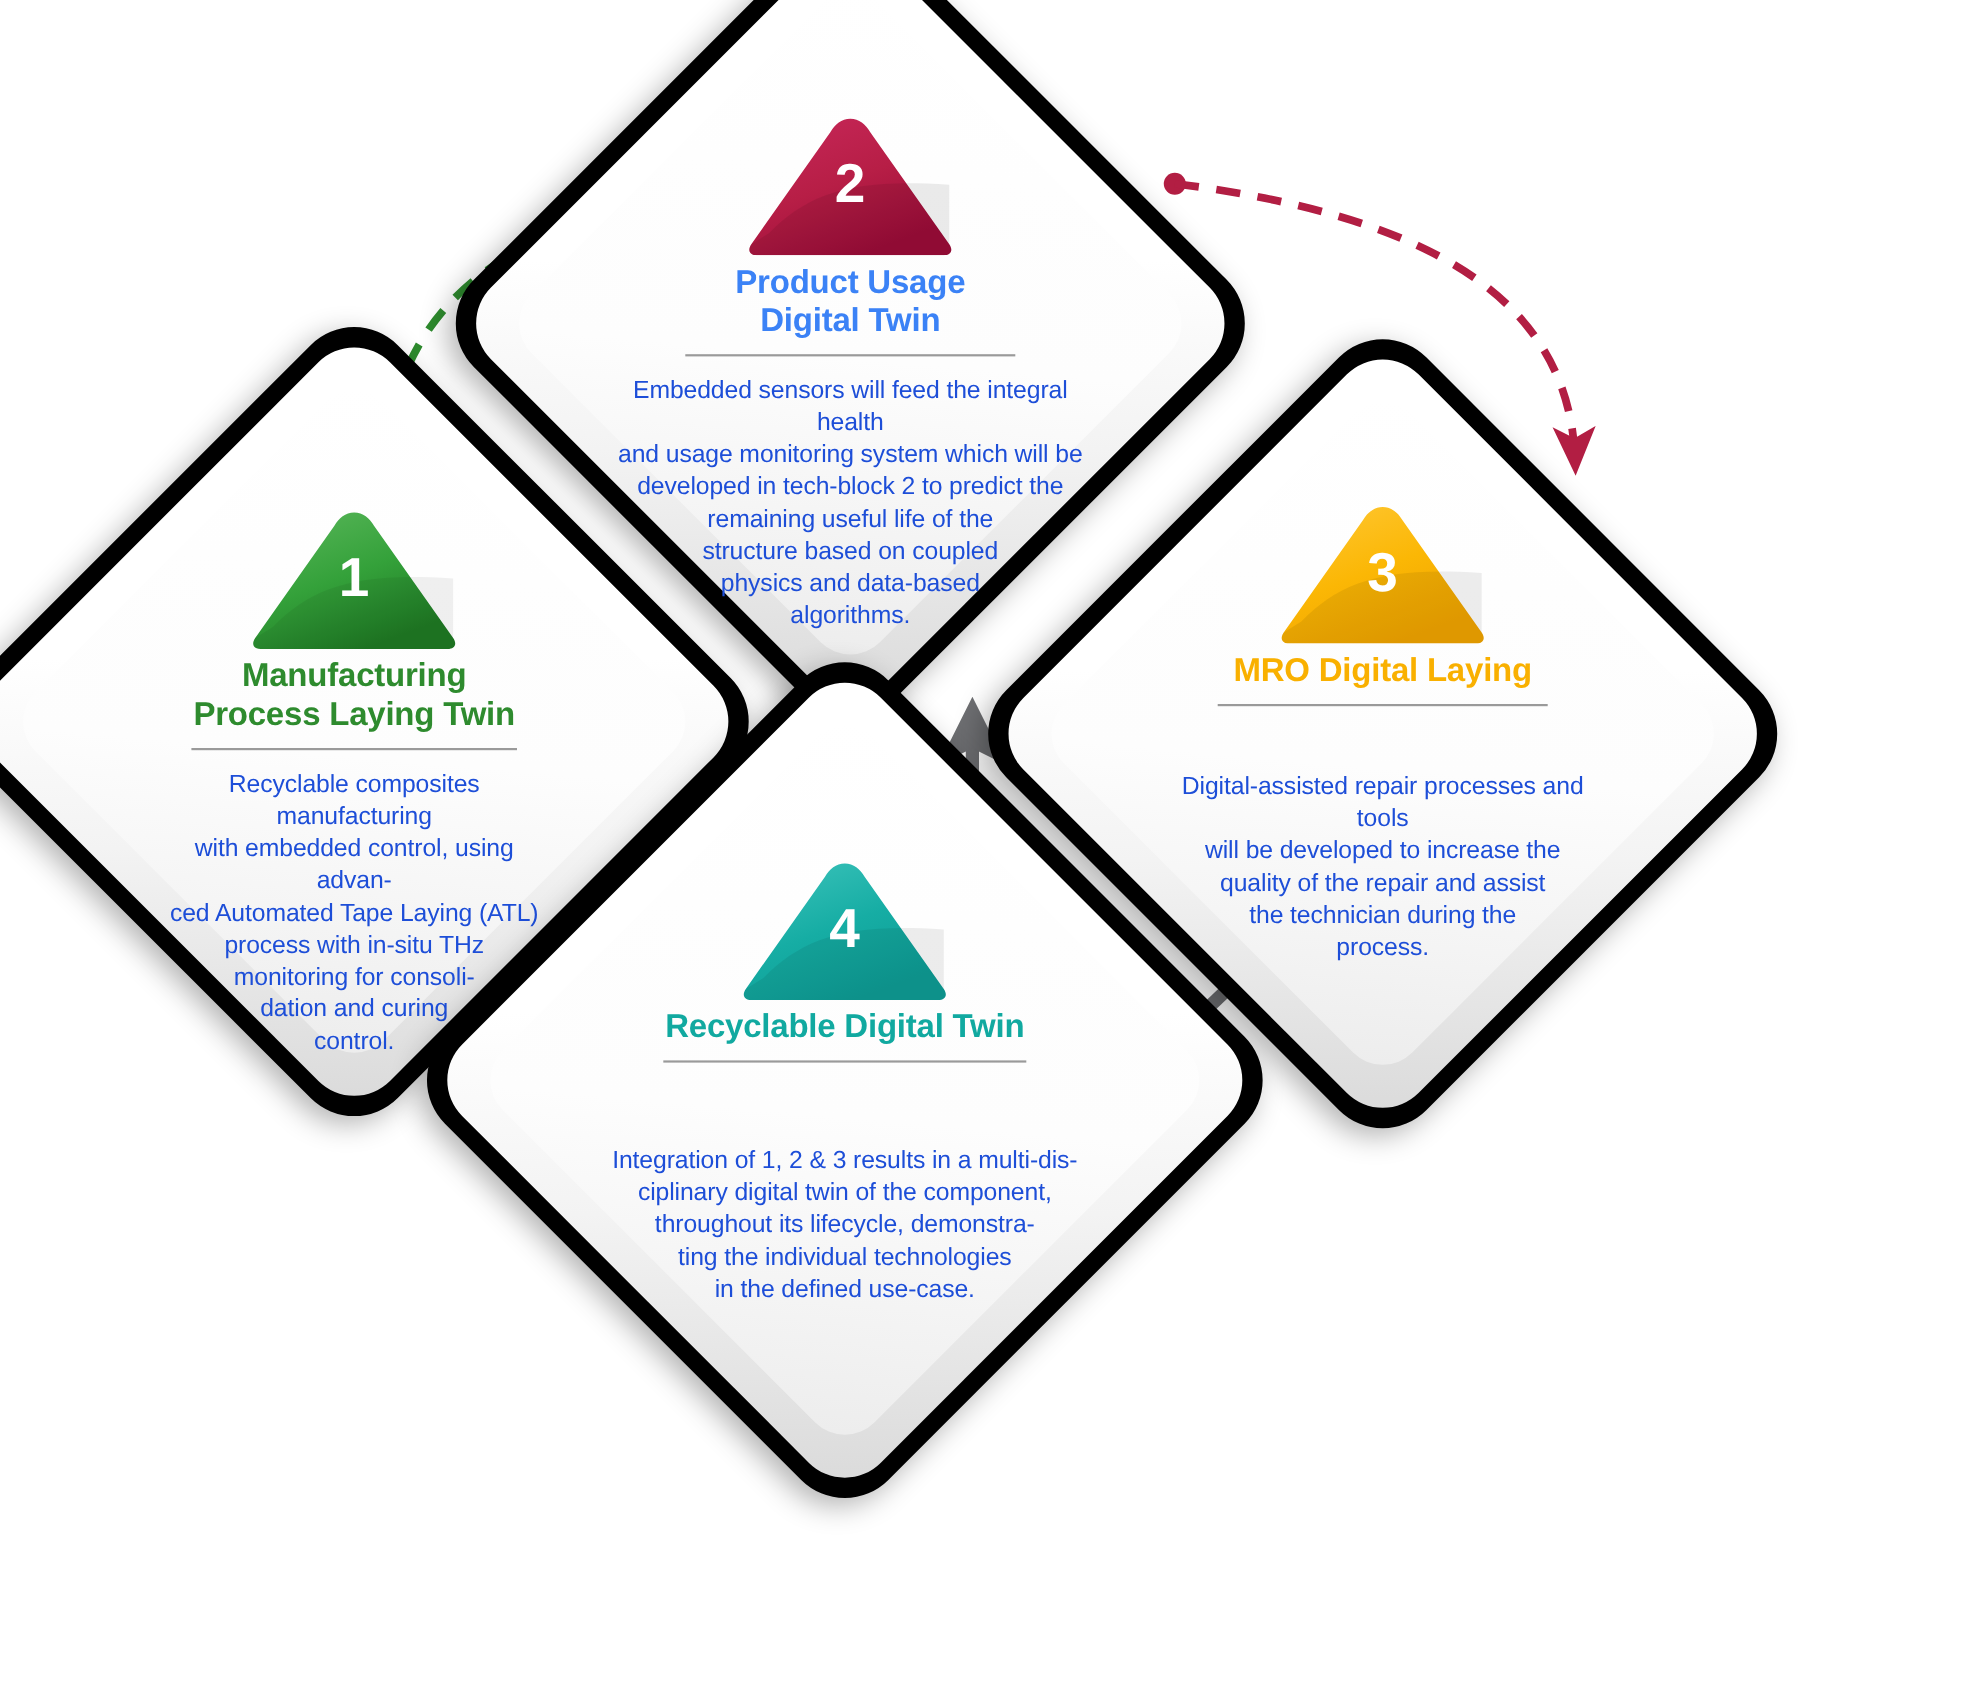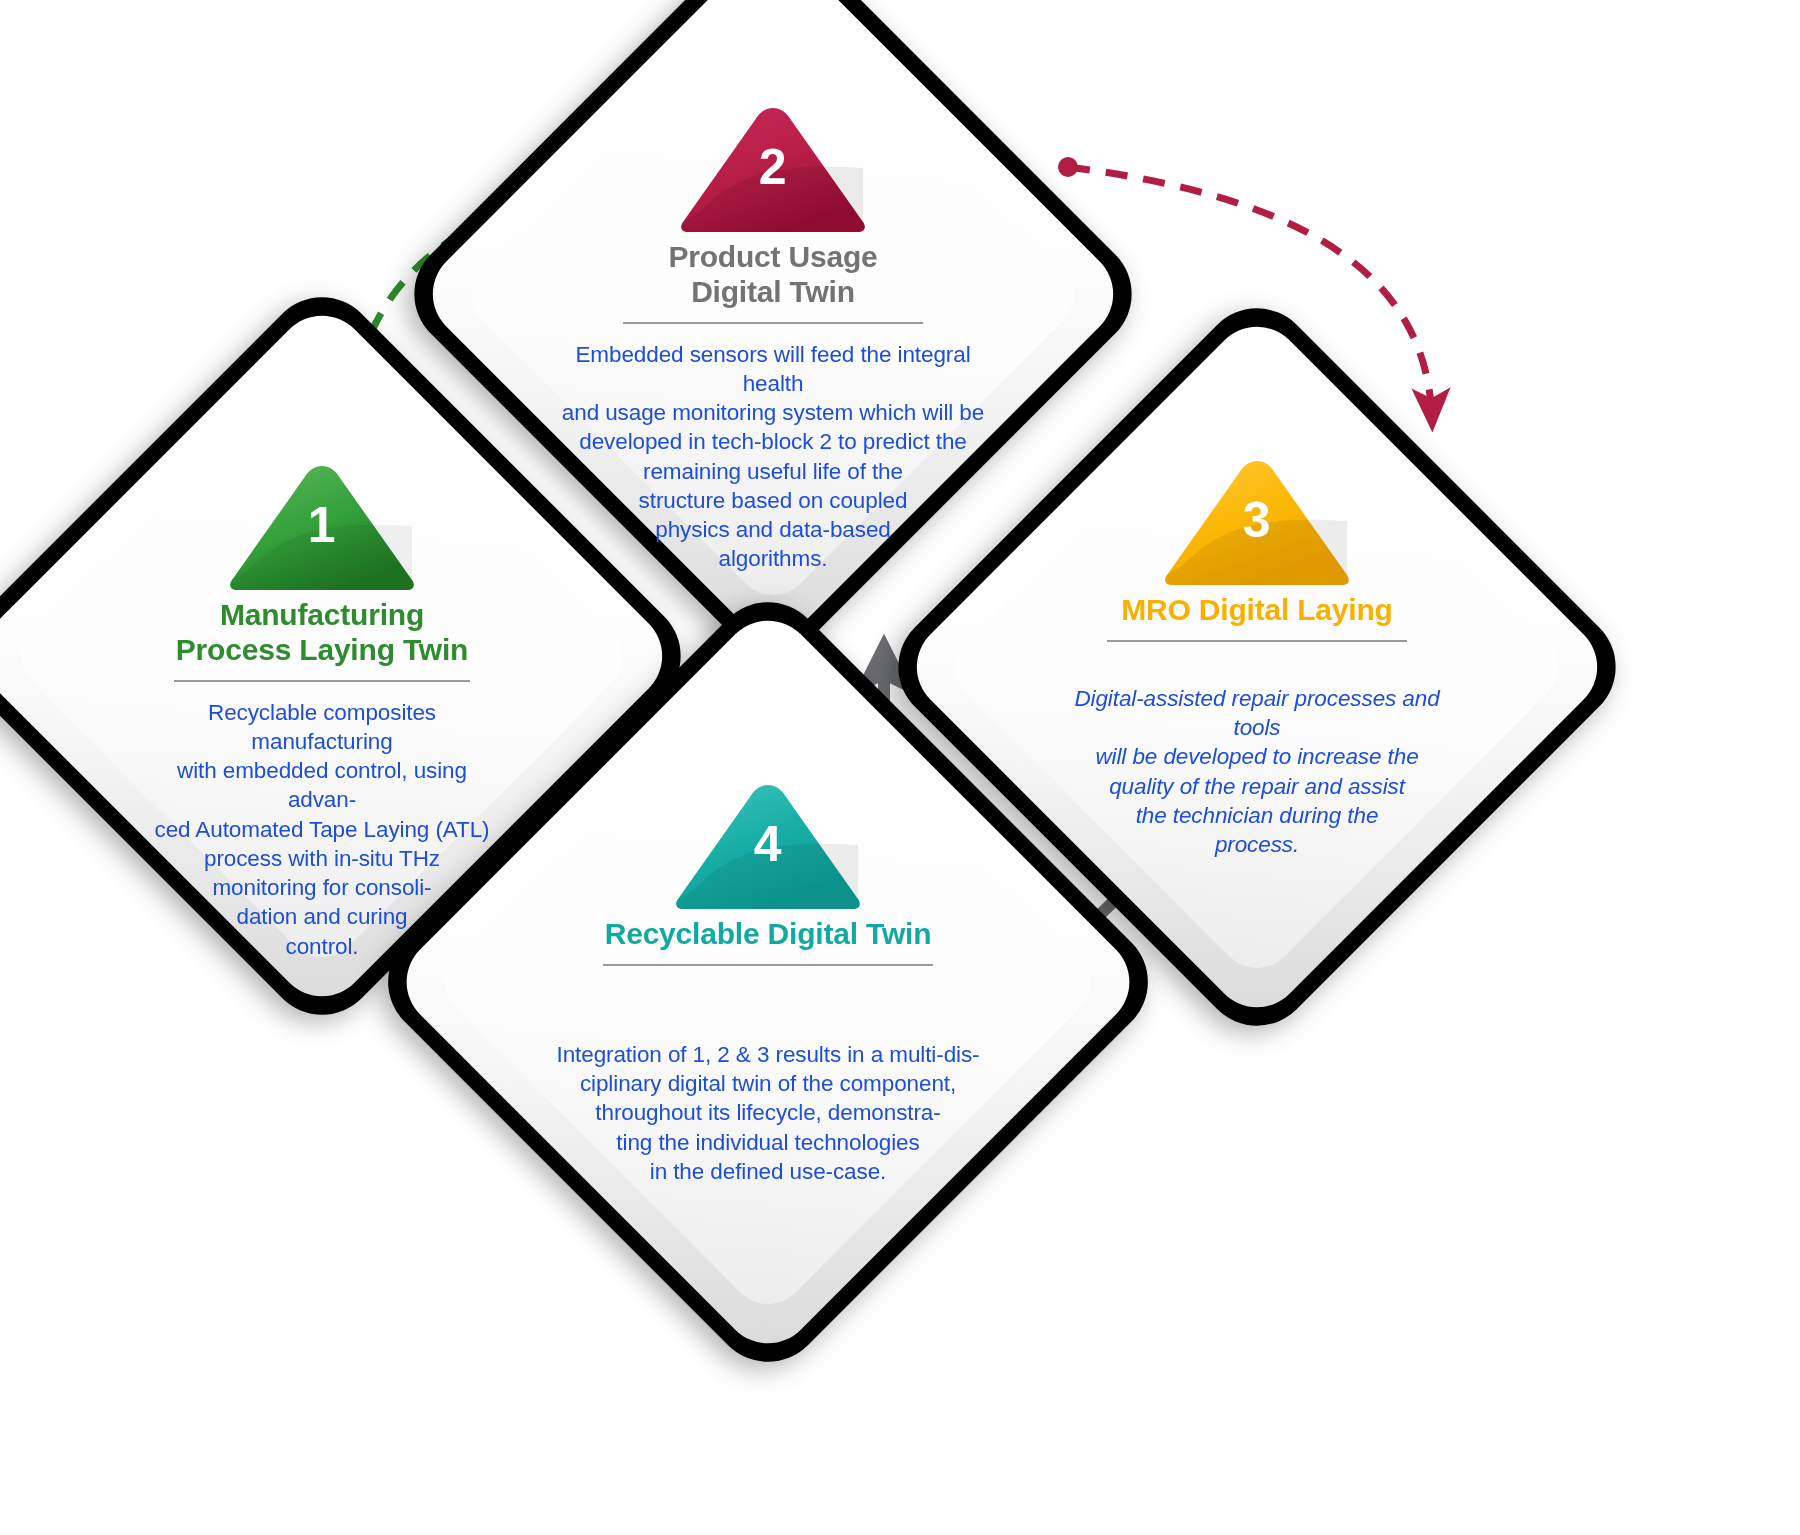--- a/index.html
+++ b/index.html
@@ -131,30 +131,30 @@
   
   #node-1 { left: 52px; top: 386px; width: 540px; height: 540px; }
   #node-1 .node-content { padding-top: 76px; }
   #node-1 .node-title { color: #2e8b2e; }
   #node-1 .rule { width: 296px; }
   #node-1 .node-body { width: 350px; }
 
   
   #node-2 { left: 503px; top: 24px; width: 540px; height: 540px; }
   #node-2 .node-content { padding-top: 80px; }
-  #node-2 .node-title { color: #737373; }
+  #node-2 .node-title { color: #3b82f6; }
   #node-2 .rule { width: 300px; }
   #node-2 .node-body { width: 430px; margin-left: auto; margin-right: auto; }
 
   
   #node-3 { left: 987px; top: 397px; width: 540px; height: 540px; }
   #node-3 .node-content { padding-top: 60px; }
   #node-3 .node-title { color: #f9b000; }
   #node-3 .rule { width: 300px; }
-  #node-3 .node-body { width: 390px; margin-top: 42px; font-style: italic; }
+  #node-3 .node-body { width: 390px; margin-top: 58px; }
 
   
   #node-4 { left: 483px; top: 697px; width: 570px; height: 570px; }
   #node-4 .node-content { padding-top: 84px; }
   #node-4 .node-title { color: #11a9a0; }
   #node-4 .rule { width: 330px; }
   #node-4 .node-body { width: 450px; margin-top: 74px; }
 </style>
 </head>
 <body>

